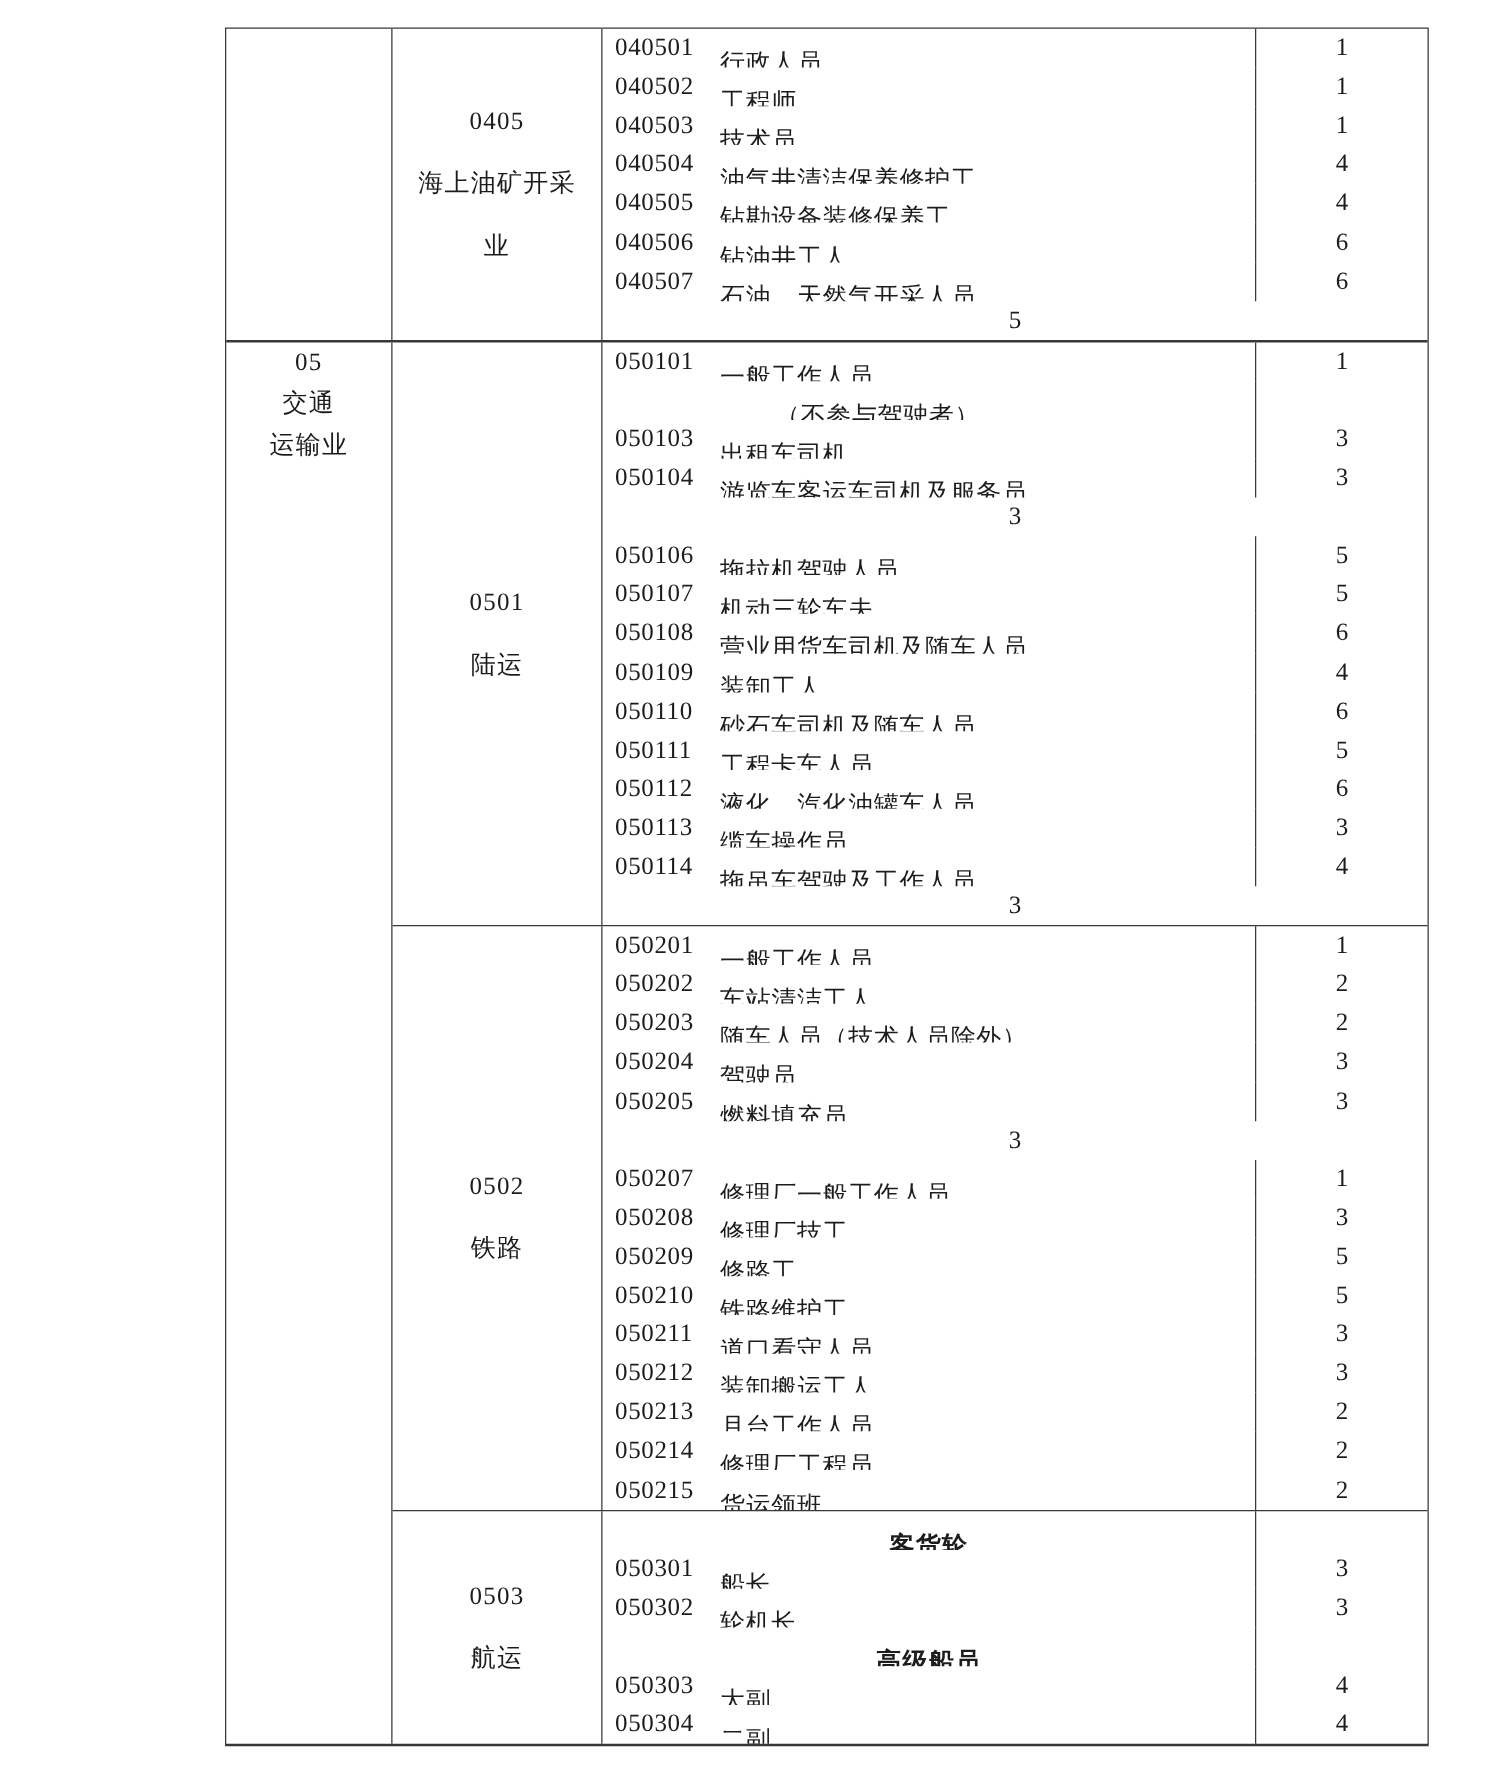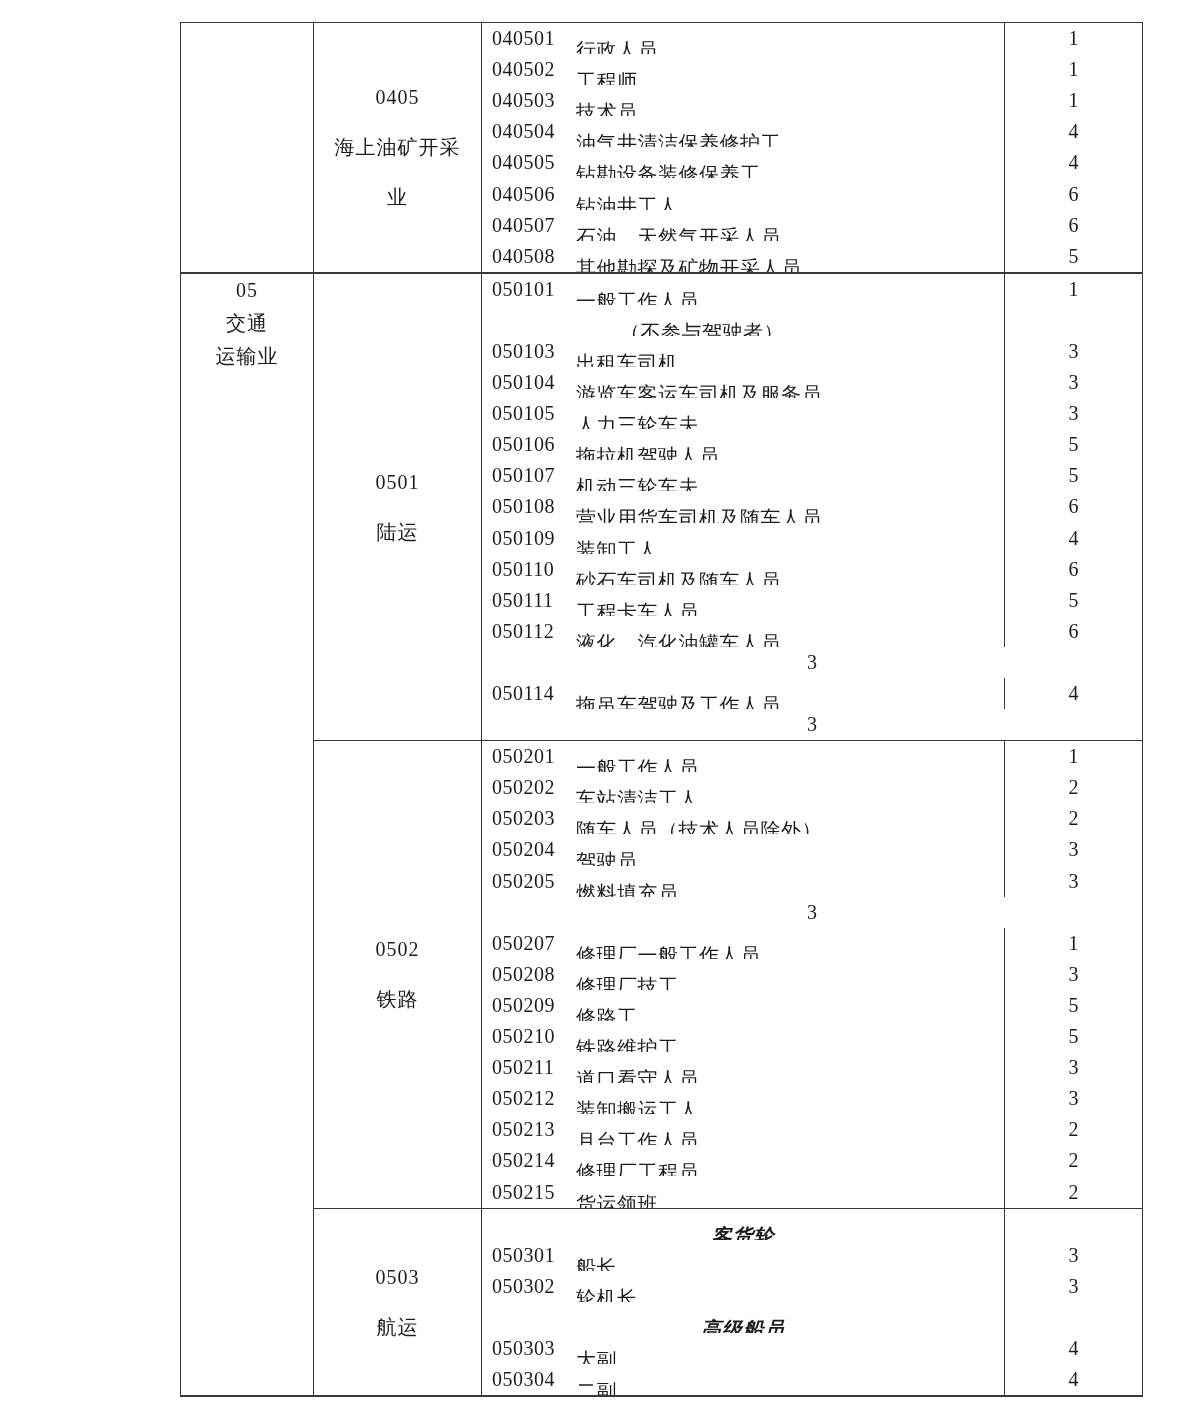--- a/index.html
+++ b/index.html
@@ -75,21 +75,21 @@
   .name { font-size:20px; letter-spacing:0.5px;margin-top:24px; }
 
   .cls {
     flex:1;
     display:flex;
     align-items:center;
     justify-content:center;
     font-size:20px;
   }
 
-  .header-line .detail { justify-content:center;font-style:italic; }
+  .header-line .detail { justify-content:center; }
   .header-line .name { font-weight:bold; letter-spacing:1px; }
   .cont-line .name { padding-left:138px; }
 </style>
 </head>
 <body>
 
 <div class="sheet">
   <div class="block">
     <div class="cat-cell"></div>
     <div class="sub-col">
@@ -150,24 +150,20 @@
 
   <div class="line">
     <div class="detail">
       <span class="code">040507</span>
       <span class="name">石油．天然气开采人员</span>
     </div>
     <div class="cls">6</div>
   </div>
 
   <div class="line">
-    <div class="detail">
-      <span class="code">040508</span>
-      <span class="name">其他勘探及矿物开采人员</span>
-    </div>
     <div class="cls">5</div>
   </div>
 </div>
   </div>
 </div>
   </div>
 
   <div class="block">
     <div class="cat-cell">
         <div class="cat-line">05</div>
@@ -207,24 +203,20 @@
 
   <div class="line">
     <div class="detail">
       <span class="code">050104</span>
       <span class="name">游览车客运车司机及服务员</span>
     </div>
     <div class="cls">3</div>
   </div>
 
   <div class="line">
-    <div class="detail">
-      <span class="code">050105</span>
-      <span class="name">人力三轮车夫</span>
-    </div>
     <div class="cls">3</div>
   </div>
 
   <div class="line">
     <div class="detail">
       <span class="code">050106</span>
       <span class="name">拖拉机驾驶人员</span>
     </div>
     <div class="cls">5</div>
   </div>
@@ -271,20 +263,24 @@
 
   <div class="line">
     <div class="detail">
       <span class="code">050112</span>
       <span class="name">液化．汽化油罐车人员</span>
     </div>
     <div class="cls">6</div>
   </div>
 
   <div class="line">
+    <div class="detail">
+      <span class="code">050113</span>
+      <span class="name">缆车操作员</span>
+    </div>
     <div class="cls">3</div>
   </div>
 
   <div class="line">
     <div class="detail">
       <span class="code">050114</span>
       <span class="name">拖吊车驾驶及工作人员</span>
     </div>
     <div class="cls">4</div>
   </div>

